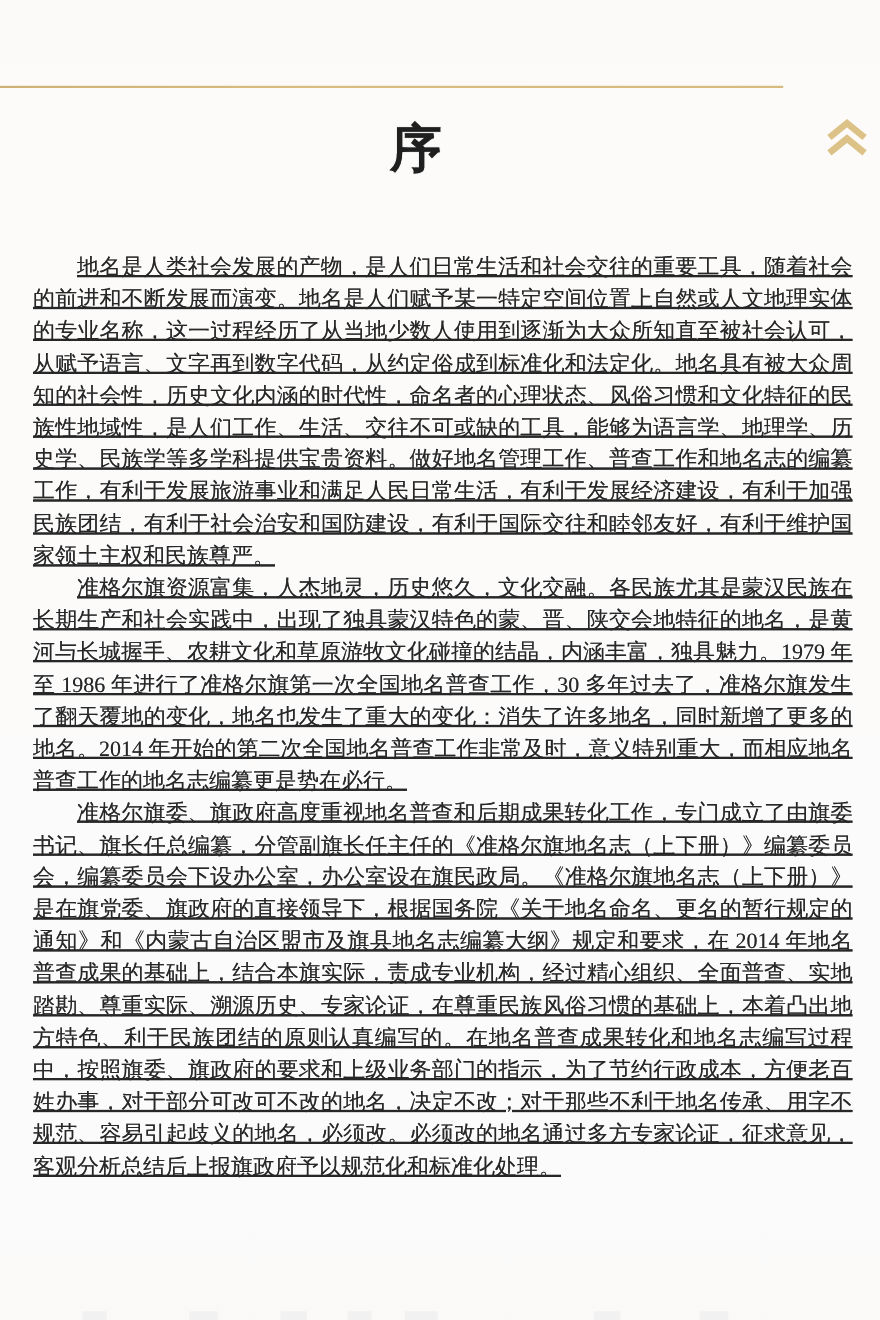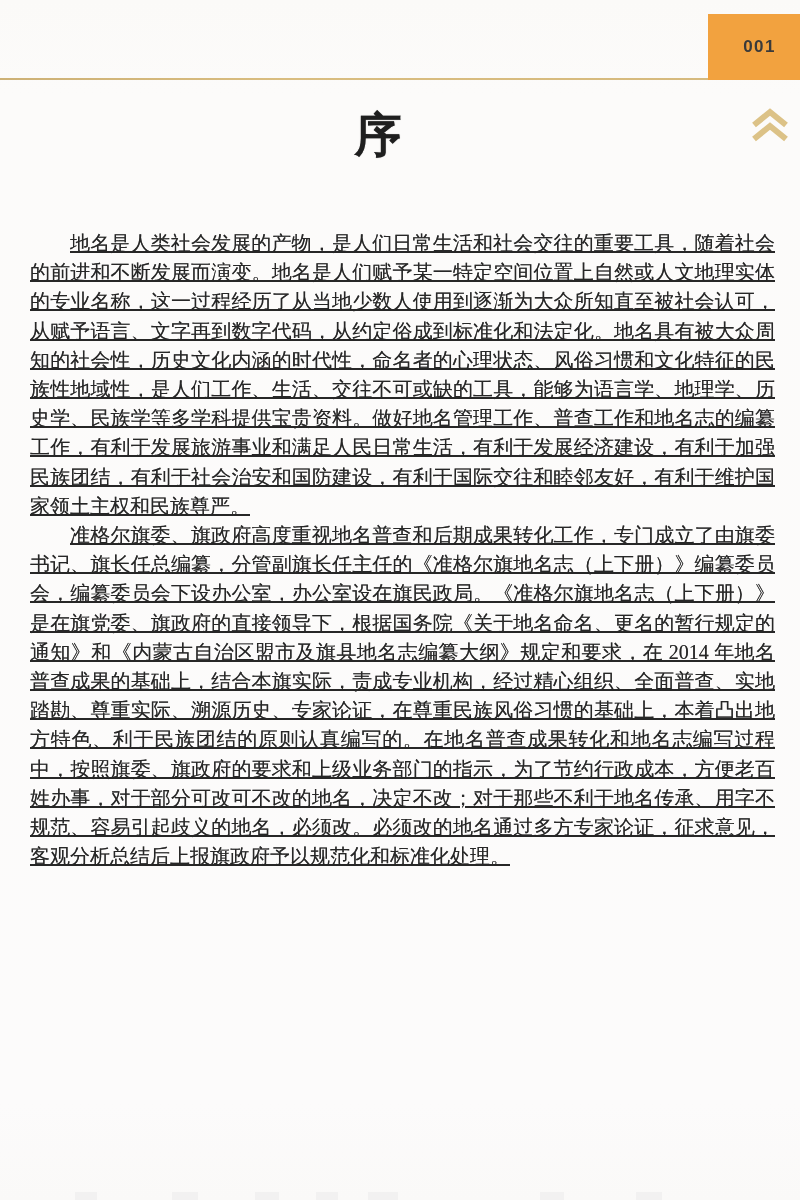--- a/index.html
+++ b/index.html
@@ -110,35 +110,33 @@
   .scan-artifacts i:nth-child(6) { left: 540px; width: 24px; }
   .scan-artifacts i:nth-child(7) { left: 636px; width: 26px; }
 </style>
 </head>
 <body>
 
 <div class="page">
 
   <div class="header-rule"></div>
 
-  <div class="page-number-tab">
-    <span class="num">001</span>
-  </div>
 
   <div class="chevrons-up">
     <svg width="42" height="36" viewBox="0 0 42 36">
       <path d="M5 17 L21 4 L37 17" fill="none" stroke="#dcc287" stroke-width="6" stroke-linejoin="miter"></path>
       <path d="M5 31 L21 18 L37 31" fill="none" stroke="#dcc287" stroke-width="6" stroke-linejoin="miter"></path>
     </svg>
   </div>
 
   <h1 class="page-title">序</h1>
 
   <div class="body-text">
     <p>地名是人类社会发展的产物，是人们日常生活和社会交往的重要工具，随着社会的前进和不断发展而演变。地名是人们赋予某一特定空间位置上自然或人文地理实体的专业名称，这一过程经历了从当地少数人使用到逐渐为大众所知直至被社会认可，从赋予语言、文字再到数字代码，从约定俗成到标准化和法定化。地名具有被大众周知的社会性，历史文化内涵的时代性，命名者的心理状态、风俗习惯和文化特征的民族性地域性，是人们工作、生活、交往不可或缺的工具，能够为语言学、地理学、历史学、民族学等多学科提供宝贵资料。做好地名管理工作、普查工作和地名志的编纂工作，有利于发展旅游事业和满足人民日常生活，有利于发展经济建设，有利于加强民族团结，有利于社会治安和国防建设，有利于国际交往和睦邻友好，有利于维护国家领土主权和民族尊严。</p>
+    <p>准格尔旗资源富集，人杰地灵，历史悠久，文化交融。各民族尤其是蒙汉民族在长期生产和社会实践中，出现了独具蒙汉特色的蒙、晋、陕交会地特征的地名，是黄河与长城握手、农耕文化和草原游牧文化碰撞的结晶，内涵丰富，独具魅力。1979 年至 1986 年进行了准格尔旗第一次全国地名普查工作，30 多年过去了，准格尔旗发生了翻天覆地的变化，地名也发生了重大的变化：消失了许多地名，同时新增了更多的地名。2014 年开始的第二次全国地名普查工作非常及时，意义特别重大，而相应地名普查工作的地名志编纂更是势在必行。</p>
     <p>准格尔旗委、旗政府高度重视地名普查和后期成果转化工作，专门成立了由旗委书记、旗长任总编纂，分管副旗长任主任的《准格尔旗地名志（上下册）》编纂委员会，编纂委员会下设办公室，办公室设在旗民政局。《准格尔旗地名志（上下册）》是在旗党委、旗政府的直接领导下，根据国务院《关于地名命名、更名的暂行规定的通知》和《内蒙古自治区盟市及旗县地名志编纂大纲》规定和要求，在 2014 年地名普查成果的基础上，结合本旗实际，责成专业机构，经过精心组织、全面普查、实地踏勘、尊重实际、溯源历史、专家论证，在尊重民族风俗习惯的基础上，本着凸出地方特色、利于民族团结的原则认真编写的。在地名普查成果转化和地名志编写过程中，按照旗委、旗政府的要求和上级业务部门的指示，为了节约行政成本，方便老百姓办事，对于部分可改可不改的地名，决定不改；对于那些不利于地名传承、用字不规范、容易引起歧义的地名，必须改。必须改的地名通过多方专家论证，征求意见，客观分析总结后上报旗政府予以规范化和标准化处理。</p>
   </div>
 
   <div class="scan-artifacts">
     <i></i>
       <i></i>
       <i></i>
       <i></i>
       <i></i>
       <i></i>

